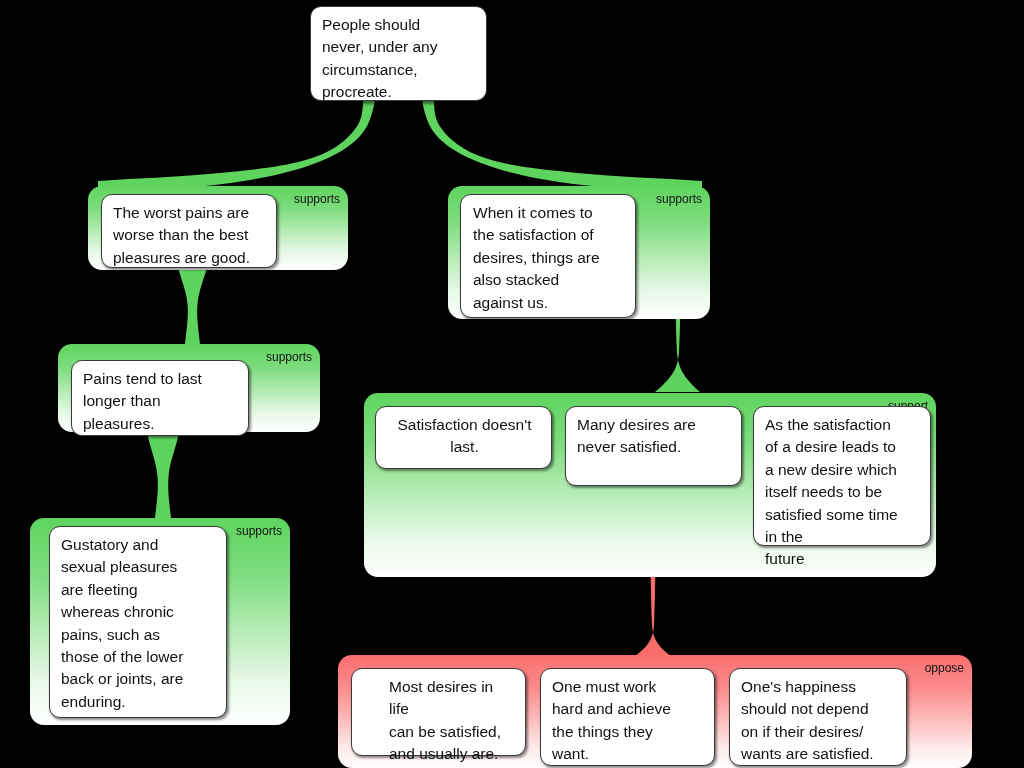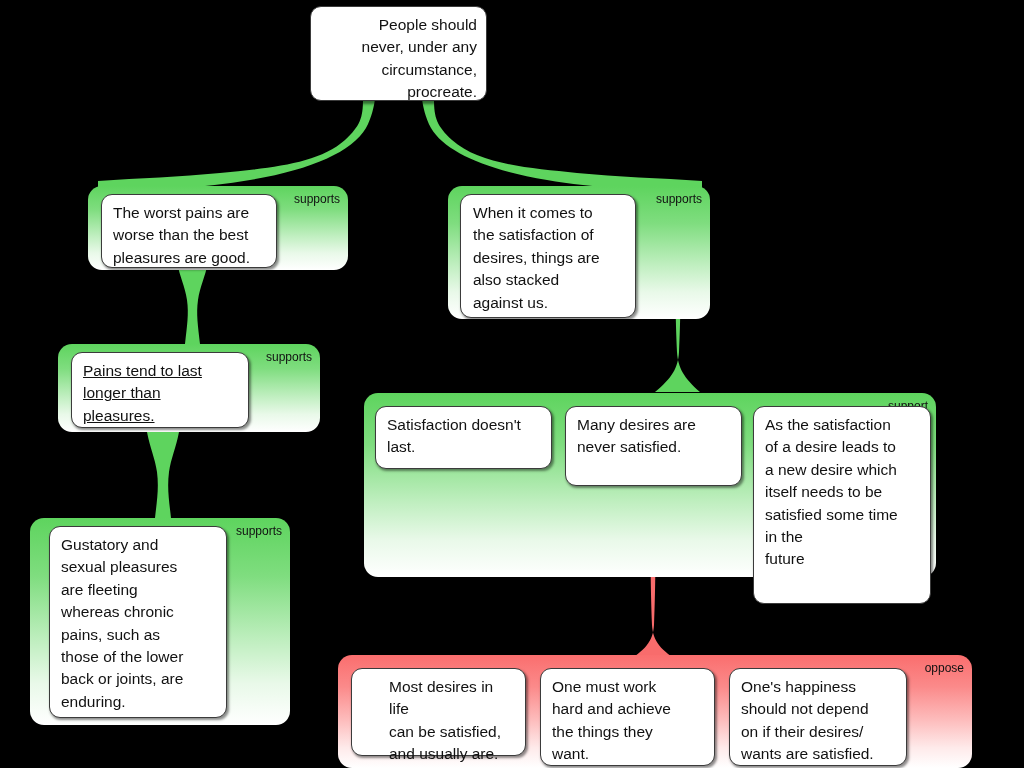--- a/index.html
+++ b/index.html
@@ -57,21 +57,20 @@
     box-sizing: border-box;
     padding: 7px 9px 7px 11px;
     font-size: 15.5px;
     line-height: 22.4px;
     color: #111111;
     box-shadow: 1.5px 2px 2.5px rgba(0,0,0,0.45);
     white-space: pre-line;
   }
   .card.root {
     box-shadow: 2px 3px 3px rgba(0,0,0,0.5);
-    text-align: right;
   }
 </style>
 </head>
 <body>
 
 <div id="canvas">
 
   <svg id="links" viewBox="0 0 1024 768" width="1024" height="768">
 
     <path fill="#5ed45e" d="M 363 99
@@ -135,21 +134,21 @@
   <div class="group support" style="left:88px; top:186px; width:260px; height:84px;">
     <span class="group-label">supports</span>
   </div>
   <div class="card" style="left:101px; top:194px; width:176px; height:74px;">The worst pains are
 worse than the best
 pleasures are good.</div>
 
   <div class="group support" style="left:58px; top:344px; width:262px; height:88px;">
     <span class="group-label">supports</span>
   </div>
-  <div class="card" style="left:71px; top:352px; width:178px; height:76px;text-decoration:underline;">Pains tend to last
+  <div class="card" style="left:71px; top:360px; width:178px; height:76px;">Pains tend to last
 longer than
 pleasures.</div>
 
   <div class="group support" style="left:30px; top:518px; width:260px; height:207px;">
     <span class="group-label">supports</span>
   </div>
   <div class="card" style="left:42px; top:526px; width:178px; height:192px;margin-left:7px;">Gustatory and
 sexual pleasures
 are fleeting
 whereas chronic
@@ -163,25 +162,25 @@
   </div>
   <div class="card" style="left:460px; top:194px; width:176px; height:124px;padding-left:12px;">When it comes to
 the satisfaction of
 desires, things are
 also stacked
 against us.</div>
 
   <div class="group support" style="left:364px; top:393px; width:572px; height:184px;">
     <span class="group-label">support</span>
   </div>
-  <div class="card" style="left:375px; top:406px; width:177px; height:63px;">Satisfaction doesn't
+  <div class="card" style="left:375px; top:406px; width:177px; height:63px;text-align:center;">Satisfaction doesn't
 last.</div>
   <div class="card" style="left:565px; top:406px; width:177px; height:80px;">Many desires are
 never satisfied.</div>
-  <div class="card" style="left:753px; top:406px; width:178px; height:198px;">As the satisfaction
+  <div class="card" style="left:753px; top:406px; width:178px; height:140px;">As the satisfaction
 of a desire leads to
 a new desire which
 itself needs to be
 satisfied some time
 in the
 future</div>
 
   <div class="group oppose" style="left:338px; top:655px; width:634px; height:113px;">
     <span class="group-label">oppose</span>
   </div>

